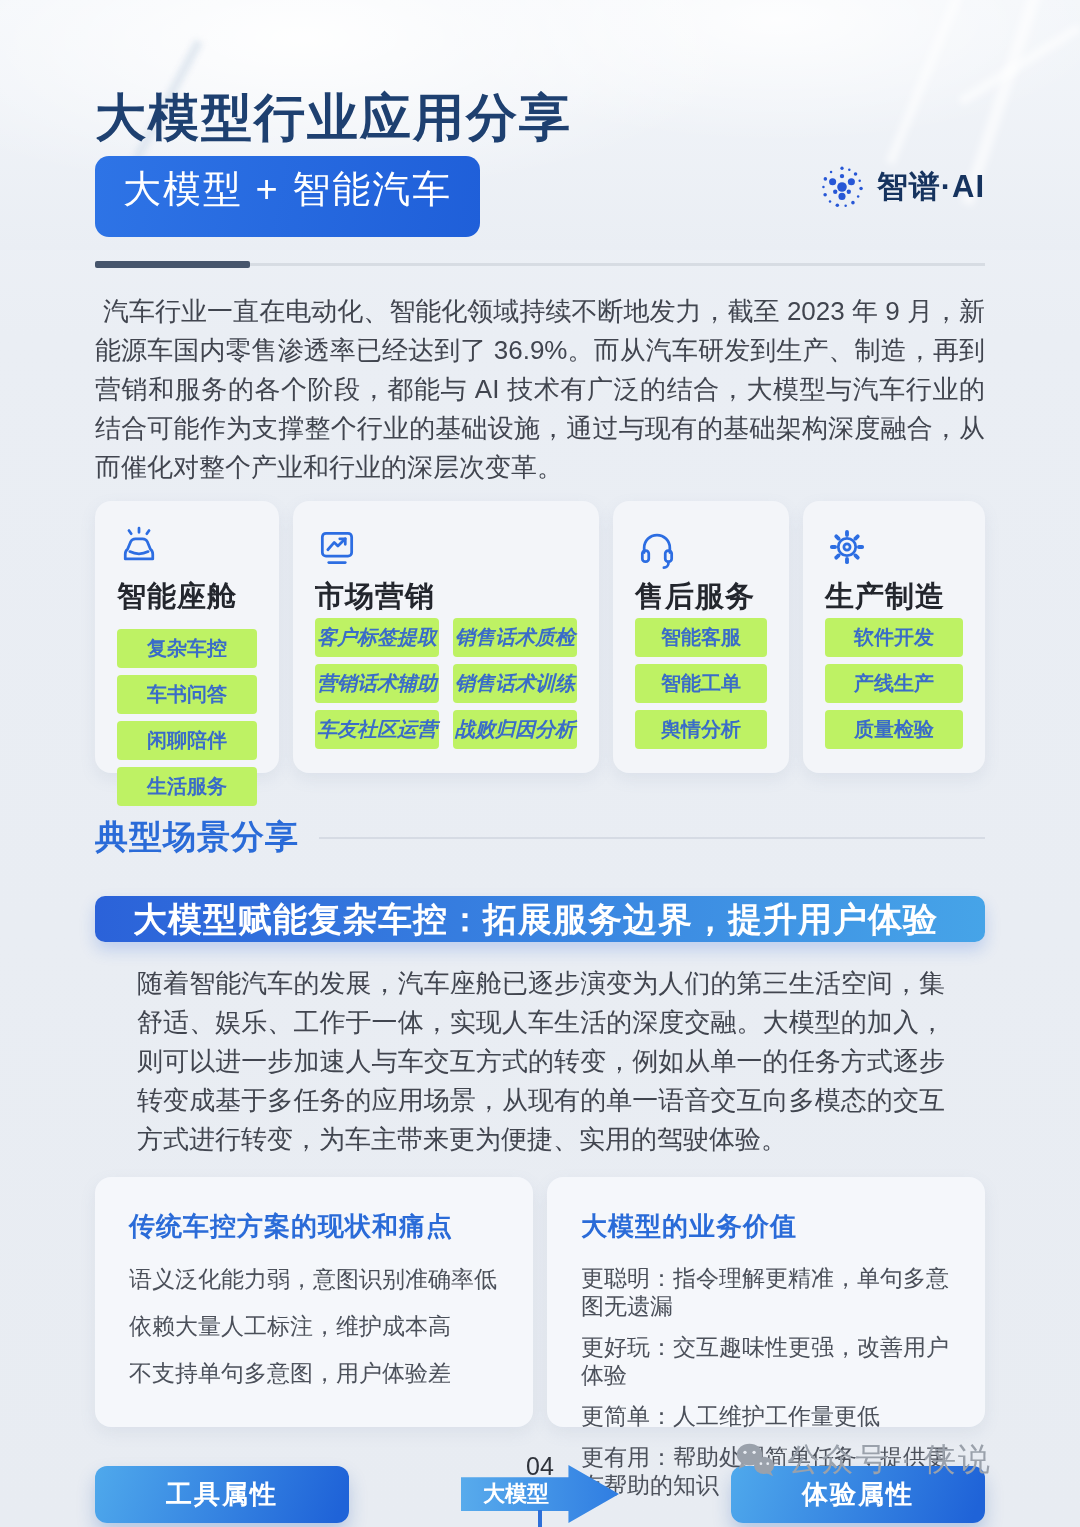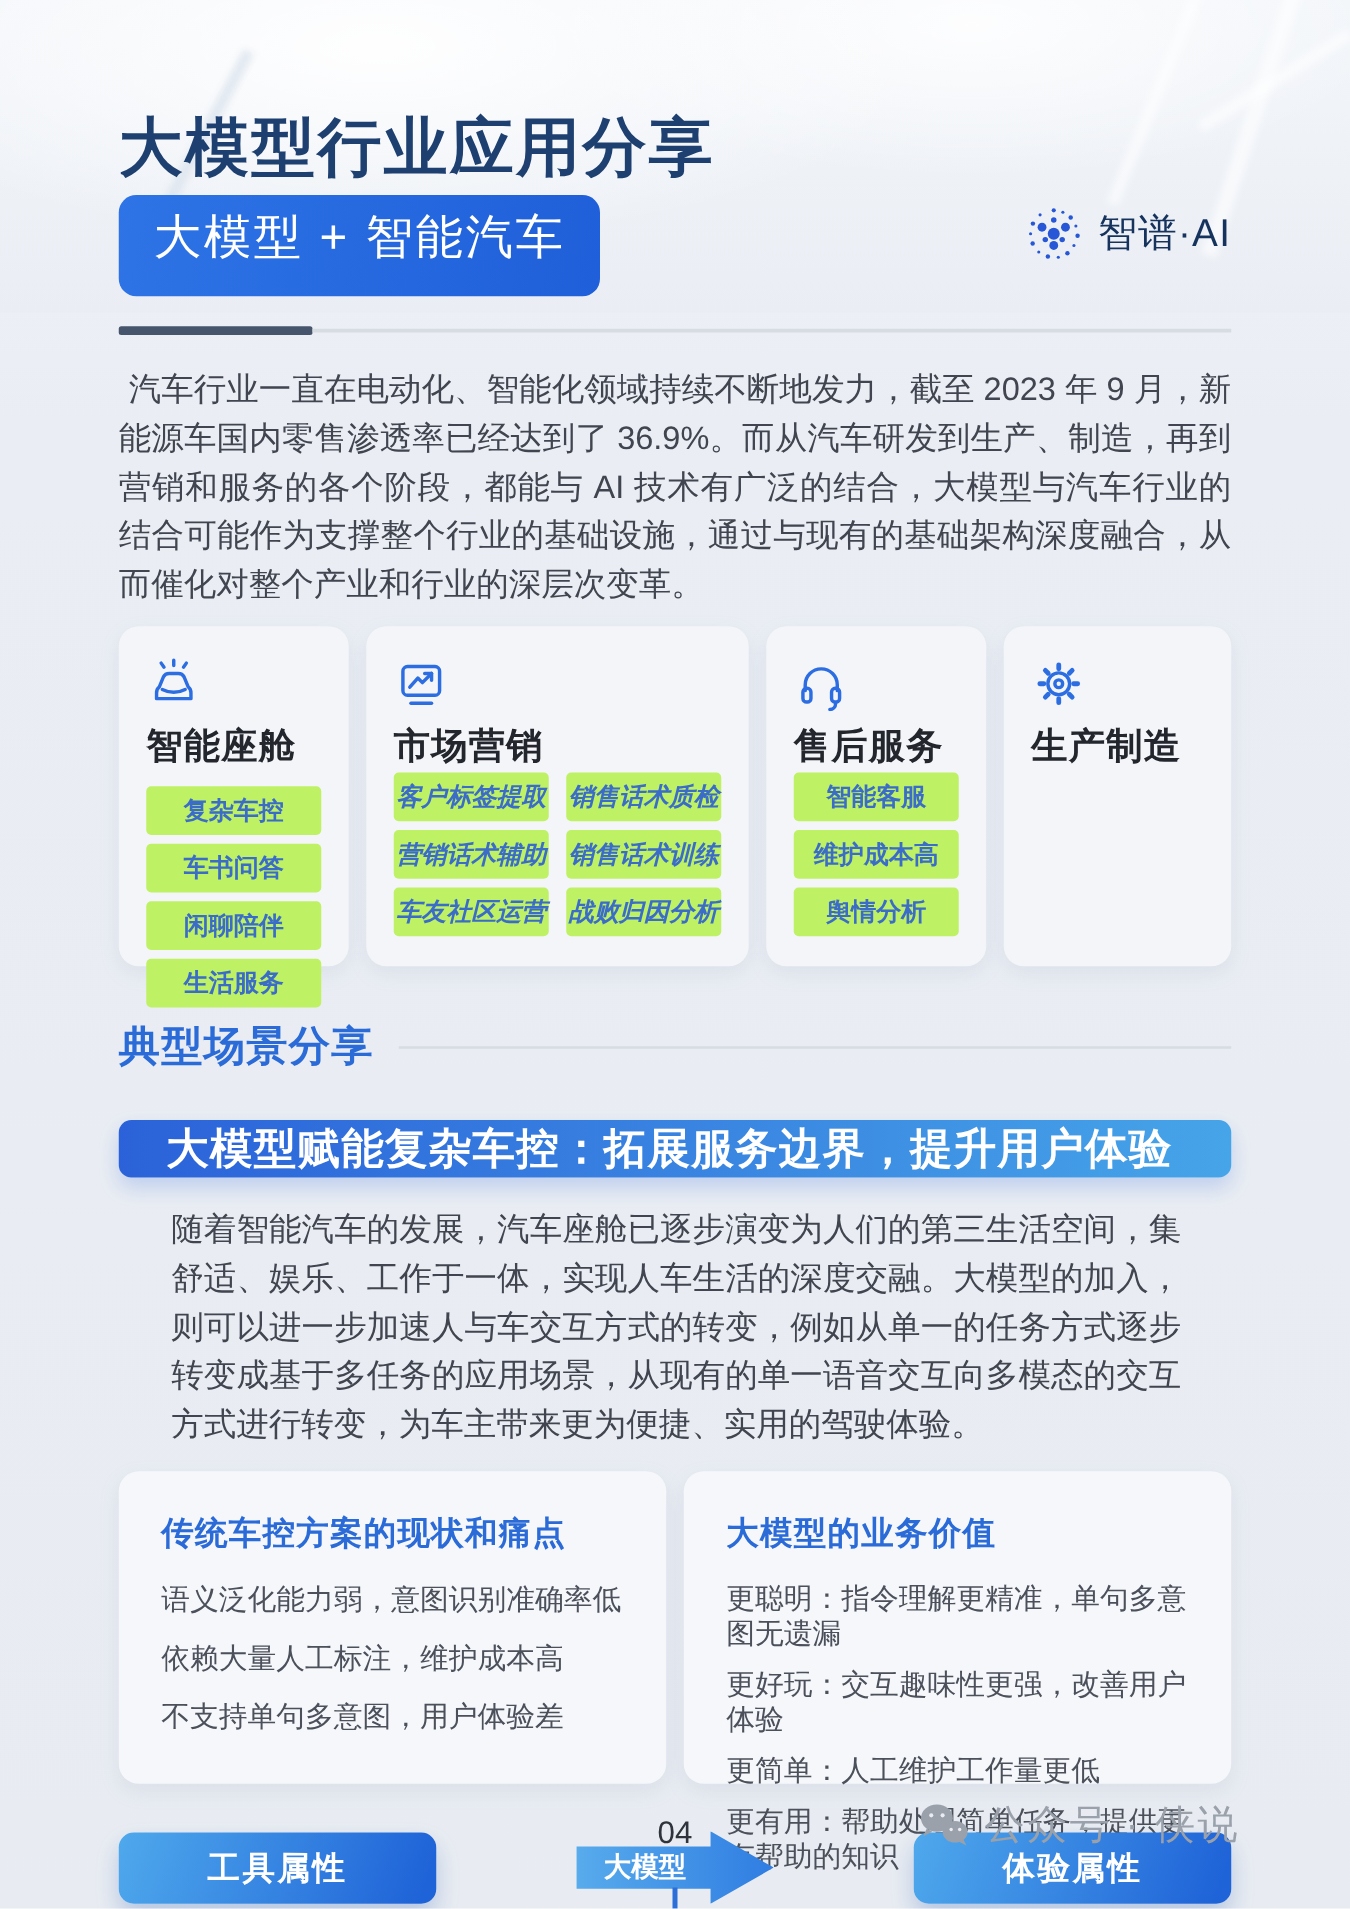--- a/index.html
+++ b/index.html
@@ -20,21 +20,21 @@
 
   .content{position:relative;margin:0 95px;width:890px;}
 
   
   .header-row{display:flex;justify-content:space-between;align-items:flex-start;padding-top:90px;}
   .page-title{margin:0;font-size:51px;line-height:1.1;font-weight:800;color:#1e4070;letter-spacing:2px;}
   .badge{display:inline-block;margin-top:10px;background:linear-gradient(100deg,#2e74e6,#1f5fd9);
          color:#fff;font-size:38px;font-weight:400;letter-spacing:2px;
          padding:8px 28px 22px;border-radius:14px;}
   .logo{display:flex;align-items:center;gap:10px;margin-top:72px;}
-  .logo-text{font-size:31px;font-weight:400;color:#16335e;letter-spacing:1px;}
+  .logo-text{font-size:31px;font-weight:700;color:#16335e;letter-spacing:1px;}
 
   .divider{display:flex;align-items:center;margin-top:24px;height:7px;}
   .divider-dark{width:155px;height:7px;background:#46556c;border-radius:2px;}
   .divider-light{flex:1;height:3px;background:#d7dce3;}
 
   .intro{margin:24px 0 0;font-size:26px;line-height:39px;color:#41454f;
          text-align:justify;text-indent:8px;}
 
   
   .domains{display:flex;gap:14px;margin-top:14px;}
@@ -195,21 +195,21 @@
           <svg width="44" height="44" viewBox="0 0 48 48" fill="none" stroke="#2c6de2" stroke-width="3" stroke-linecap="round" stroke-linejoin="round">
             <path d="M10 30 v-5 a14 14 0 0 1 28 0 v5"></path>
             <rect x="8" y="28" width="7" height="12" rx="3.2"></rect>
             <rect x="33" y="28" width="7" height="12" rx="3.2"></rect>
             <path d="M36.5 40.5 v1 a5 5 0 0 1 -5 5"></path>
           </svg>
         </span>
         <h3>售后服务</h3>
         <div class="chips bottom">
           <div class="chip">智能客服</div>
-          <div class="chip">维护成本高</div>
+          <div class="chip">智能工单</div>
           <div class="chip">舆情分析</div>
         </div>
       </div>
 
       <div class="dcard c4">
         <span class="icon">
           <svg width="44" height="44" viewBox="0 0 48 48" fill="none" stroke="#2c6de2" stroke-linecap="round">
             <circle cx="24" cy="24" r="9.5" stroke-width="3"></circle>
             <circle cx="24" cy="24" r="3.4" stroke-width="3"></circle>
             <g stroke-width="4.2">
@@ -218,20 +218,25 @@
               <path d="M24 37 v3.5"></path>
                 <path d="M14.8 33.2 l-2.5 2.5"></path>
               <path d="M11 24 h-3.5"></path>
                 <path d="M14.8 14.8 l-2.5-2.5"></path>
               <path d="M24 11 v-3.5"></path>
                 <path d="M33.2 14.8 l2.5-2.5"></path>
             </g>
           </svg>
         </span>
         <h3>生产制造</h3>
+        <div class="chips bottom">
+          <div class="chip">软件开发</div>
+          <div class="chip">产线生产</div>
+          <div class="chip">质量检验</div>
+        </div>
       </div>
     </div>
 
     <div class="section-head">
       <h2>典型场景分享</h2>
       <span class="section-rule"></span>
     </div>
 
     <div class="banner">大模型赋能复杂车控：拓展服务边界，提升用户体验</div>
 

